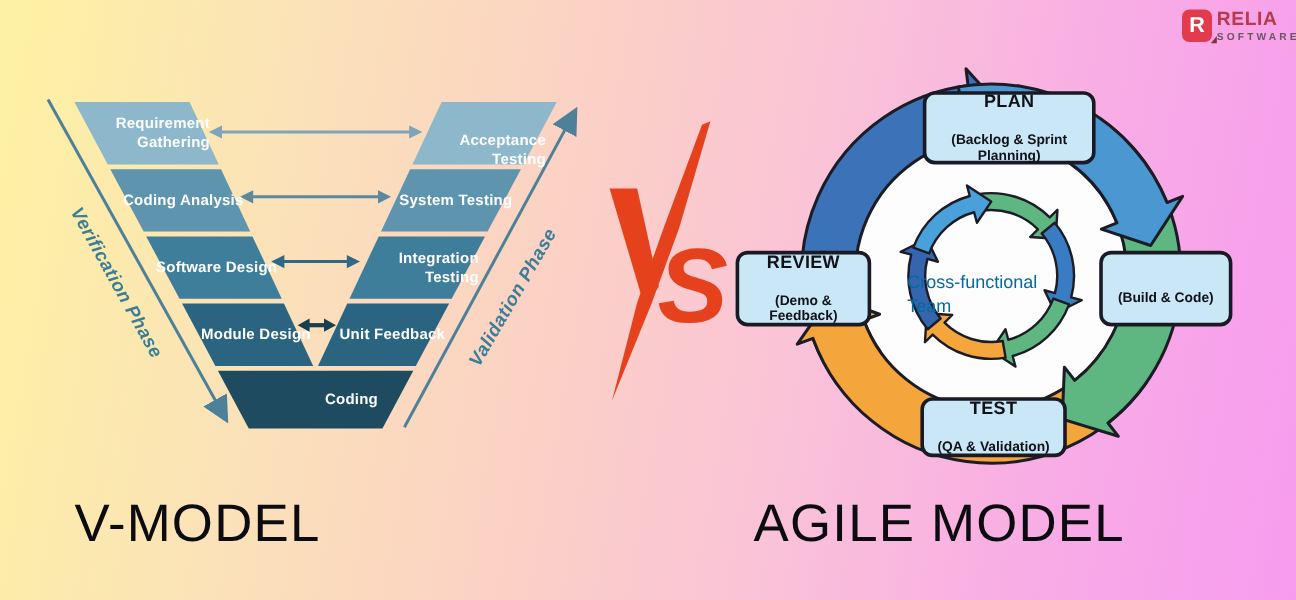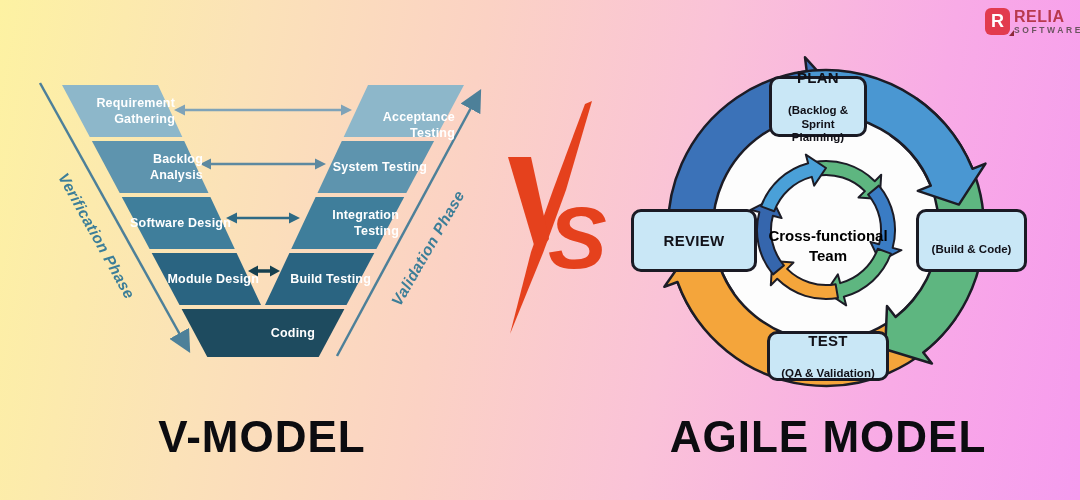--- a/index.html
+++ b/index.html
@@ -24,26 +24,26 @@
   }
   
   .agile-box {
     position:absolute; background:#c9e7f6; border:3px solid #1a1a24; border-radius:10px;
     display:flex; flex-direction:column; align-items:center; justify-content:center;
     text-align:center; padding:3px 4px; color:#111118; line-height:1.15;
   }
   .agile-box .t { font-size:15px; font-weight:bold; letter-spacing:.3px; }
   .agile-box .s { font-size:11.5px; font-weight:bold; margin-top:18px; }
   .center-label {
-    position:absolute; left:756px; top:226px; width:144px; text-align:center;
-    font-size:15px; font-weight:bold; color:#000000; line-height:1.3;
+    position:absolute; left:756px; top:226px; width:144px; 
+    font-size:15px; font-weight:normal; color:#0369a1; line-height:1.3;
   }
   .big-title {
-    position:absolute; top:412px; width:400px; text-align:center;
-    font-size:44px; font-weight:bold; color:#0c0c10; letter-spacing:1px;
+    position:absolute; top:412px; width:400px; 
+    font-size:44px; font-weight:normal; color:#0c0c10; letter-spacing:1px;
   }
   
   .logo { position:absolute; left:985px; top:8px; display:flex; }
   .logo-icon {
     width:25px; height:27px; background:#e23b4e; border-radius:6px;
     color:#ffffff; font-weight:bold; font-size:18px; text-align:center; line-height:26px;
     position:relative;
   }
   .logo-icon .notch {
     position:absolute; right:-4px; bottom:-1px; width:0; height:0;
@@ -118,45 +118,46 @@
       <path transform="rotate(60)" d="M-12 -68 A69 69 0 0 1 48.8 -48.8 L55.2 -55.2 L53.7 -31 L32.5 -32.5 L38.9 -38.9 A55 55 0 0 0 -9.6 -54.2 Z" fill="#3a7cc4"></path>
       <path transform="rotate(120)" d="M-12 -68 A69 69 0 0 1 48.8 -48.8 L55.2 -55.2 L53.7 -31 L32.5 -32.5 L38.9 -38.9 A55 55 0 0 0 -9.6 -54.2 Z" fill="#5eb680"></path>
       <path transform="rotate(180)" d="M-12 -68 A69 69 0 0 1 48.8 -48.8 L55.2 -55.2 L53.7 -31 L32.5 -32.5 L38.9 -38.9 A55 55 0 0 0 -9.6 -54.2 Z" fill="#f4a53b"></path>
       <path transform="rotate(240)" d="M-12 -68 A69 69 0 0 1 48.8 -48.8 L55.2 -55.2 L53.7 -31 L32.5 -32.5 L38.9 -38.9 A55 55 0 0 0 -9.6 -54.2 Z" fill="#3566ad"></path>
       <path transform="rotate(300)" d="M-12 -68 A69 69 0 0 1 48.8 -48.8 L55.2 -55.2 L53.7 -31 L32.5 -32.5 L38.9 -38.9 A55 55 0 0 0 -9.6 -54.2 Z" fill="#4aa0d8"></path>
     </g>
   </g>
 </svg>
 
 <div class="step-label" style="left:123px;top:111px">Requirement Gathering</div>
-<div class="step-label" style="left:151px;top:167px">Backlog Analysis</div>
+<div class="step-label" style="left:151px;top:167px">Coding Analysis</div>
 <div class="step-label" style="left:179px;top:223px">Software Design</div>
 <div class="step-label" style="left:207px;top:279px">Module Design</div>
 <div class="step-label" style="left:403px;top:125px">Acceptance Testing</div>
 <div class="step-label" style="left:375px;top:167px">System Testing</div>
 <div class="step-label" style="left:347px;top:223px">Integration Testing</div>
-<div class="step-label" style="left:319px;top:279px">Build Testing</div>
+<div class="step-label" style="left:319px;top:279px">Unit Feedback</div>
 <div class="step-label" style="left:263px;top:333px">Coding</div>
 
 <div class="phase-label" style="left:70px;top:170px;transform:rotate(61deg)">Verification Phase</div>
 <div class="phase-label" style="left:388px;top:300px;transform:rotate(-60deg)">Validation Phase</div>
 
-<div class="agile-box" style="left:769px;top:76px;width:98px;height:61px">
+<div class="agile-box" style="left:769px;top:76px;width:144px;height:61px">
   <div class="t">PLAN</div>
   <div class="s">(Backlog &amp; Sprint Planning)</div>
 </div>
 <div class="agile-box" style="left:916px;top:209px;width:111px;height:63px">
   <div class="s">(Build &amp; Code)</div>
 </div>
 <div class="agile-box" style="left:767px;top:331px;width:122px;height:50px">
   <div class="t">TEST</div>
   <div class="s">(QA &amp; Validation)</div>
 </div>
-<div class="agile-box" style="left:631px;top:209px;width:126px;height:63px">
+<div class="agile-box" style="left:613px;top:209px;width:113px;height:63px">
   <div class="t">REVIEW</div>
+  <div class="s">(Demo &amp; Feedback)</div>
 </div>
 
 <div class="center-label">Cross-functional Team</div>
 
 <div class="big-title" style="left:62px">V-MODEL</div>
 <div class="big-title" style="left:628px">AGILE MODEL</div>
 
 <div class="logo">
   <div class="logo-icon">R<span class="notch"></span></div>
   <div class="logo-text">

